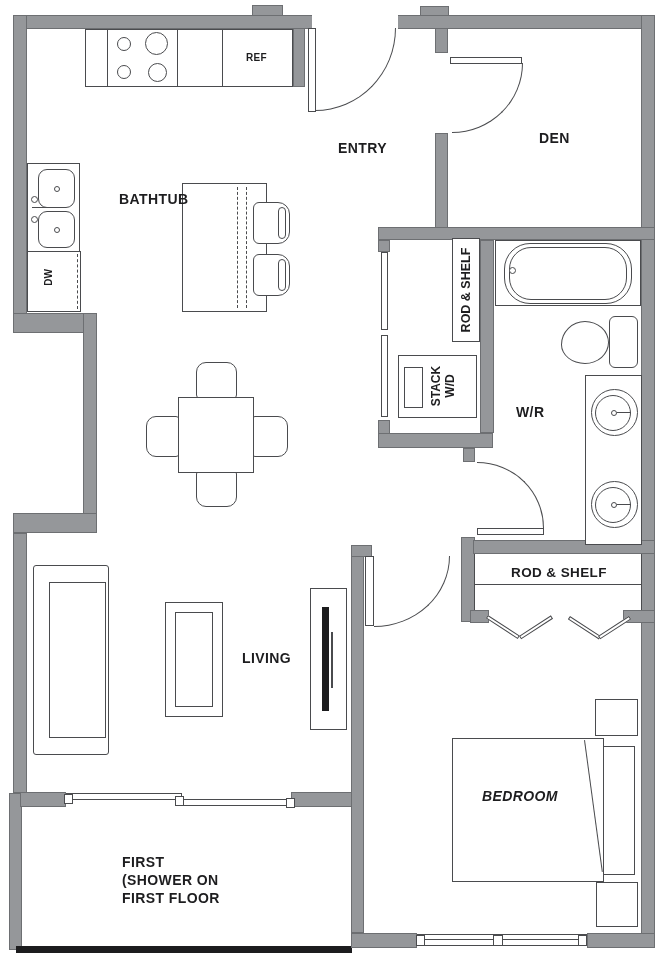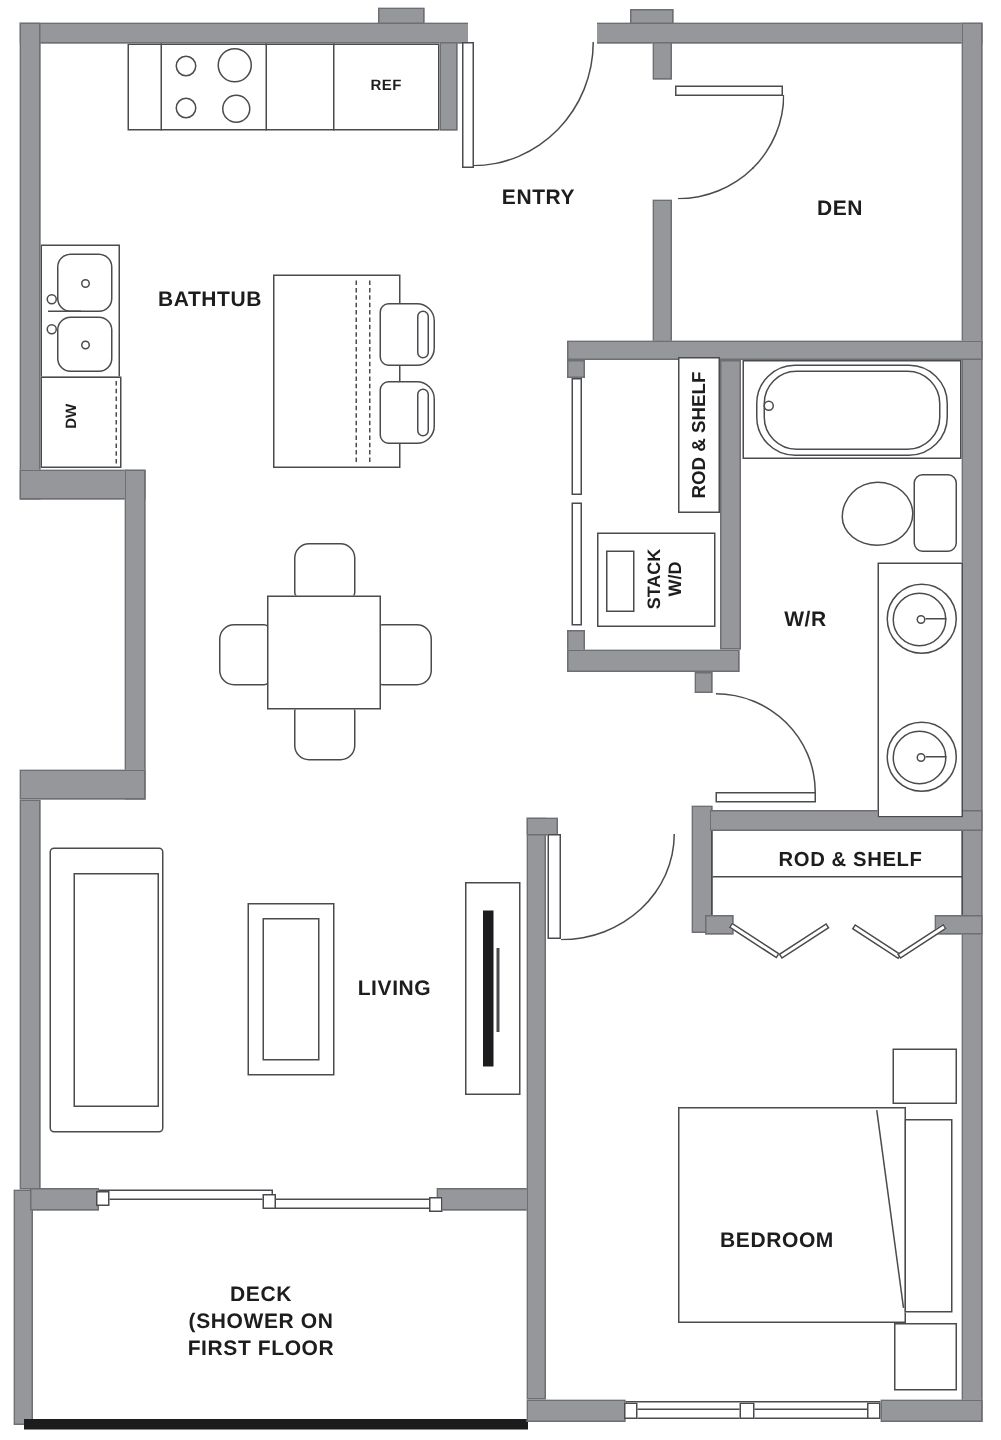--- a/index.html
+++ b/index.html
@@ -21,21 +21,21 @@
   .circ{position:absolute;border:1.5px solid var(--line);border-radius:50%;background:#fff;box-sizing:border-box;}
   .dot{position:absolute;border:1px solid var(--line);border-radius:50%;background:#fff;box-sizing:border-box;}
   .arc{position:absolute;box-sizing:border-box;}
   .arc.br{border-right:1.5px solid var(--line);border-bottom:1.5px solid var(--line);
           border-bottom-right-radius:100% 100%;}
   .arc.tr{border-top:1.5px solid var(--line);border-right:1.5px solid var(--line);
           border-top-right-radius:100% 100%;}
   .slab{position:absolute;height:4px;border:1px solid var(--line);background:#fff;
         box-sizing:border-box;transform-origin:0 0;}
   .label{position:absolute;color:var(--text);font-weight:bold;font-size:14px;
-         letter-spacing:.4px;text-align:center;white-space:nowrap;}
+         letter-spacing:.4px;white-space:nowrap;margin-left:24px;}
   .label.small{font-size:10px;letter-spacing:.3px;}
   .vtext{position:absolute;color:var(--text);font-weight:bold;text-align:center;
          transform:rotate(-90deg);transform-origin:center center;white-space:nowrap;}
 </style>
 </head>
 <body>
 
 <div class="plan">
 
   <div class="wall" style="left:13px;top:15px;width:642px;height:14px;"></div>
@@ -188,24 +188,24 @@
   <div class="ln" style="left:493px;top:935px;width:10px;height:11px;border-width:1px;"></div>
   <div class="ln" style="left:578px;top:935px;width:9px;height:11px;border-width:1px;"></div>
 
   <div class="ln" style="left:595px;top:699px;width:43px;height:37px;"></div>
   <div class="ln" style="left:596px;top:882px;width:42px;height:45px;"></div>
   <div class="ln" style="left:452px;top:738px;width:152px;height:144px;"></div>
   <div class="ln" style="left:603px;top:746px;width:32px;height:129px;border-width:1px;"></div>
   <div class="hline" style="left:585px;top:740px;width:133px;border-top-width:1px;transform:rotate(82.3deg);transform-origin:0 0;"></div>
 
   <div class="label" style="left:95px;top:191px;width:90px;">BATHTUB</div>
-  <div class="label" style="left:314px;top:123px;width:90px;">ENTRY</div>
+  <div class="label" style="left:314px;top:140px;width:90px;">ENTRY</div>
   <div class="label" style="left:515px;top:130px;width:90px;">DEN</div>
   <div class="label" style="left:492px;top:404px;width:90px;">W/R</div>
   <div class="label" style="left:218px;top:650px;width:90px;">LIVING</div>
-  <div class="label" style="left:458px;top:818px;width:120px;">BEDROOM</div>
+  <div class="label" style="left:458px;top:788px;width:120px;font-style:italic;">BEDROOM</div>
   <div class="label" style="left:98px;top:853px;width:152px;line-height:18px;">
-    <span>DECK</span><br>
+    <span>FIRST</span><br>
     <span>(SHOWER ON</span><br>
     <span>FIRST FLOOR</span>
   </div>
 
 </div>
 
 </body></html>

